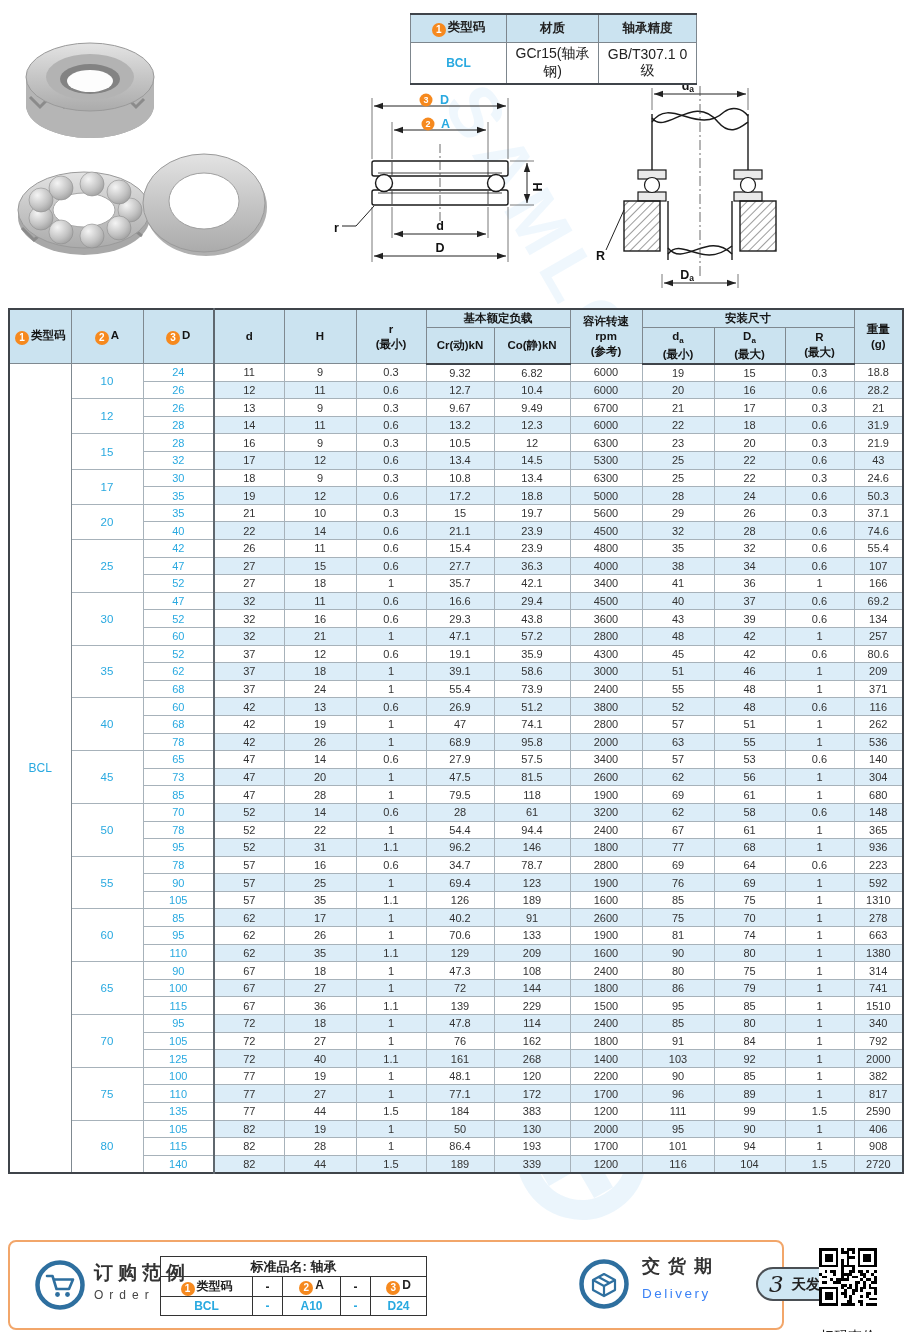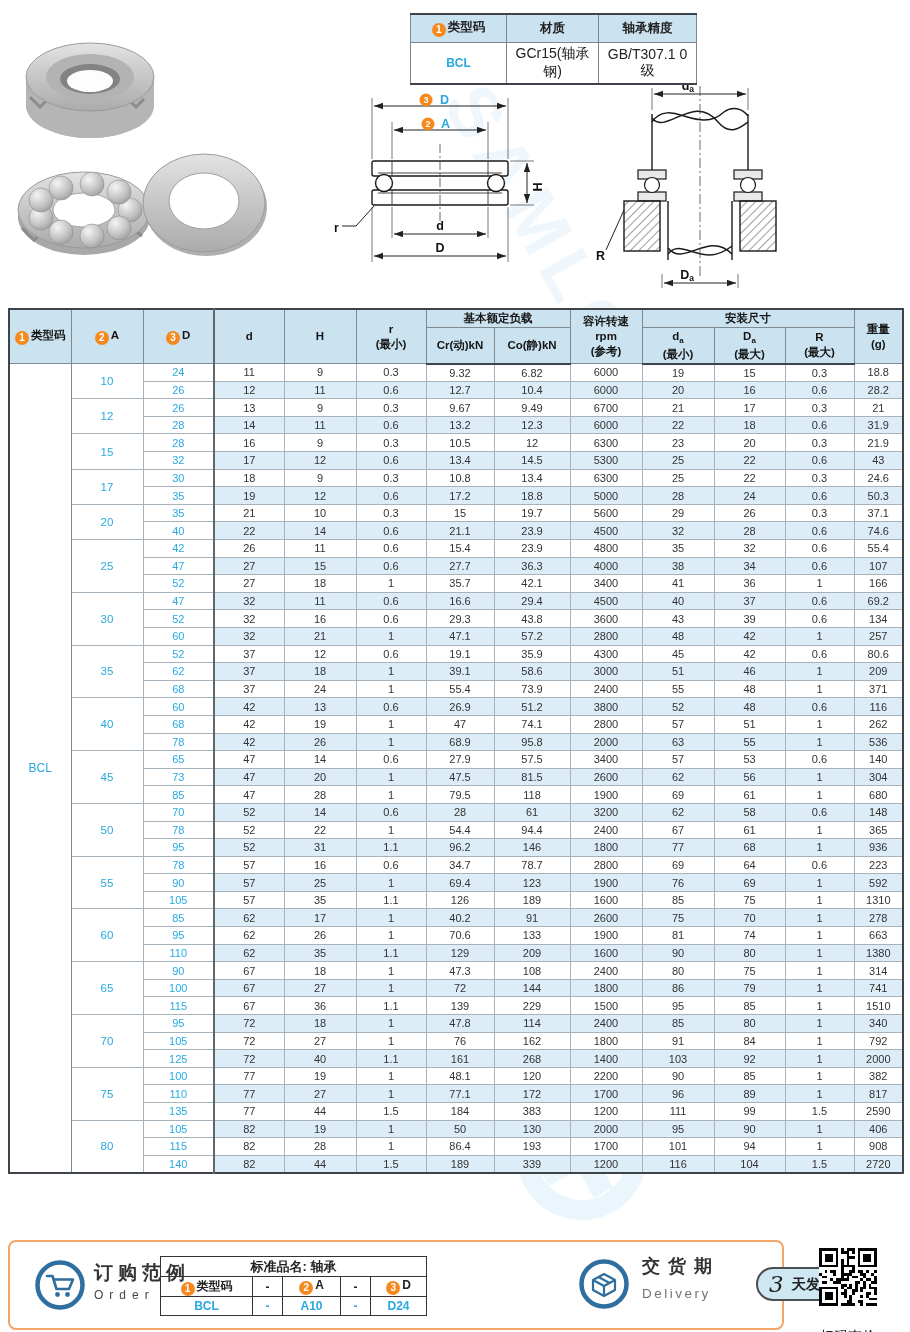--- a/index.html
+++ b/index.html
@@ -41,21 +41,21 @@
       border:2px solid #f2a66a;border-radius:8px;z-index:2}
   #footer-box .abs{position:absolute}
   #order-title{left:84px;top:18px;font-size:19px;letter-spacing:5px;color:#333;font-weight:bold}
   #order-title-en{left:84px;top:46px;font-size:12px;letter-spacing:6px;color:#444}
   #order-table{left:150px;top:14px;border-collapse:collapse}
   #order-table th,#order-table td{border:1px solid #333;text-align:center;padding:0 4px}
   #order-table .tt{font-size:13px;font-weight:bold;height:20px}
   #order-table .hd{font-size:12px;font-weight:bold;height:20px}
   #order-table .vl{font-size:12px;font-weight:bold;height:19px;color:#29a9e0}
   #dlv-cn{left:632px;top:12px;font-size:18px;letter-spacing:8px;color:#333;font-weight:bold}
-  #dlv-en{left:632px;top:44px;font-size:13.5px;letter-spacing:2.5px;color:#737373}
+  #dlv-en{left:632px;top:44px;font-size:13.5px;letter-spacing:2.5px;color:#3b82f6}
   #dlv-pill{left:746px;top:25px;width:92px;height:34px;background:#cfe7f3;border:2px solid #4a4f54;
       border-radius:17px;display:flex;align-items:center;justify-content:center;gap:8px}
   #dlv-pill .num{font-family:"DejaVu Serif",serif;font-style:italic;font-size:23px;color:#222}
   #dlv-pill .unit{font-size:14.5px;font-weight:bold;color:#222}
   #qr-wrap{left:806px;top:6px;width:64px;text-align:center}
   #qr-cap{font-size:14px;color:#222;margin-top:18px;white-space:nowrap}
   .icon-circle{width:52px;height:52px}
 </style>
 </head>
 <body>

